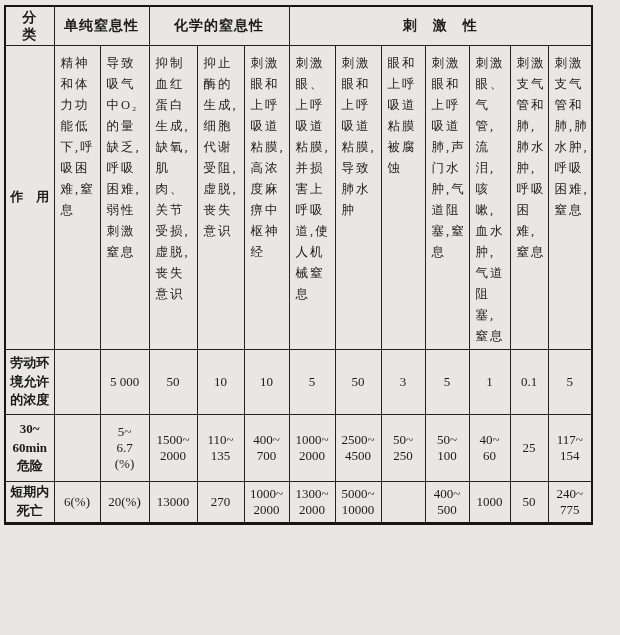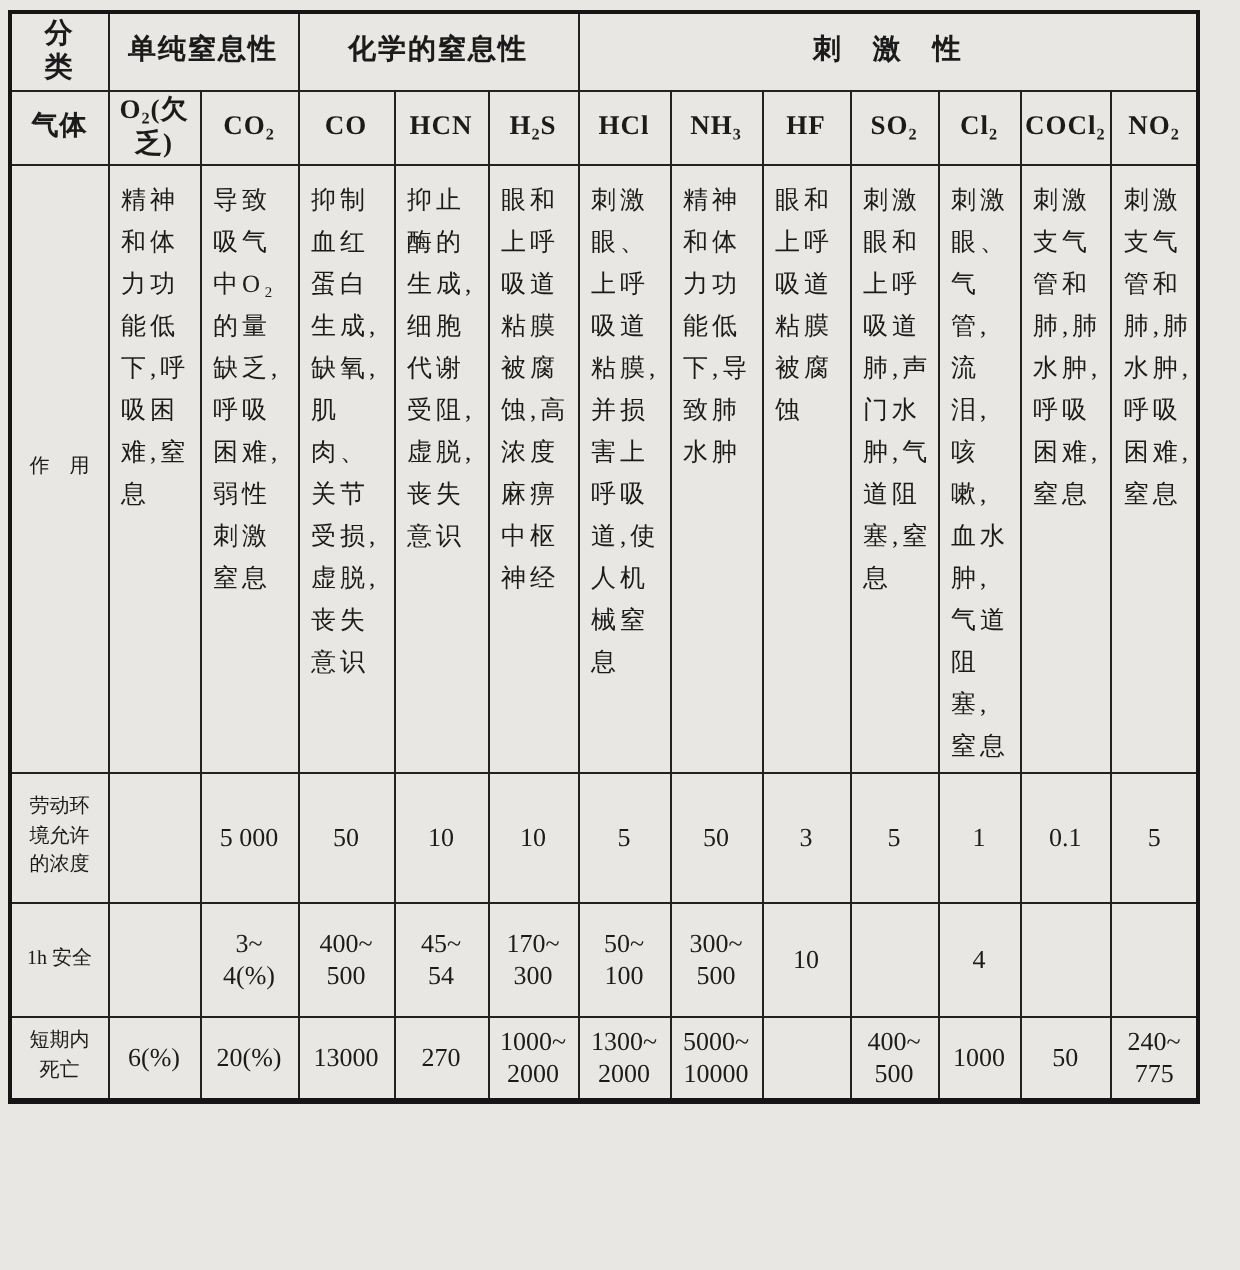--- a/index.html
+++ b/index.html
@@ -26,21 +26,21 @@
   }
   tr.r1 td{font-weight:600;font-size:14px;letter-spacing:1px;height:36px;}
   tr.r2 td{font-weight:600;font-size:13.5px;height:33px;letter-spacing:0.5px;}
   tr.r3 td{height:284px;}
   td.eff{
     vertical-align:top;text-align:left;
     white-space:normal;word-break:break-all;
     padding:7px 1px 2px 6px;
     font-size:12.5px;letter-spacing:2px;line-height:21px;
   }
-  td.rowlab{font-size:10px;line-height:1.45;}
+  td.rowlab{font-size:13px;line-height:1.45;font-weight:bold;}
   tr.r4 td{height:62px;}
   tr.r5 td{height:54px;}
   tr.r6 td{height:64px;}
   tr.r7 td{height:39px;}
   tr.r8 td{height:38px;}
 </style>
 </head>
 <body>
 
 <div class="page">
@@ -62,45 +62,30 @@
     </colgroup>
 
     <tbody>
         <tr class="r1">
       <td>分　类</td>
       <td colspan="2">单纯窒息性</td>
       <td colspan="3">化学的窒息性</td>
       <td colspan="7">刺　激　性</td>
     </tr>
 
-    <tr class="r2">
-      <td>气体</td>
-      <td>O₂(欠乏)</td>
-      <td>CO₂</td>
-      <td>CO</td>
-      <td>HCN</td>
-      <td>H₂S</td>
-      <td>HCl</td>
-      <td>NH₃</td>
-      <td>HF</td>
-      <td>SO₂</td>
-      <td>Cl₂</td>
-      <td>COCl₂</td>
-      <td>NO₂</td>
-    </tr>
 
     <tr class="r3">
       <td class="rowlab">作　用</td>
       <td class="eff">精神和体力功能低下,呼吸困难,窒息</td>
       <td class="eff">导致吸气中O₂的量缺乏,呼吸困难,弱性刺激窒息</td>
       <td class="eff">抑制血红蛋白生成,缺氧,肌肉、关节受损,虚脱,丧失意识</td>
       <td class="eff">抑止酶的生成,细胞代谢受阻,虚脱,丧失意识</td>
-      <td class="eff">眼和上呼吸道粘膜被腐蚀,高浓度麻痹中枢神经</td>
+      <td class="eff">刺激眼和上呼吸道粘膜,高浓度麻痹中枢神经</td>
       <td class="eff">刺激眼、上呼吸道粘膜,并损害上呼吸道,使人机械窒息</td>
-      <td class="eff">精神和体力功能低下,导致肺水肿</td>
+      <td class="eff">刺激眼和上呼吸道粘膜,导致肺水肿</td>
       <td class="eff">眼和上呼吸道粘膜被腐蚀</td>
       <td class="eff">刺激眼和上呼吸道肺,声门水肿,气道阻塞,窒息</td>
       <td class="eff">刺激眼、气管,流泪,咳嗽,血水肿,气道阻塞,窒息</td>
       <td class="eff">刺激支气管和肺,肺水肿,呼吸困难,窒息</td>
       <td class="eff">刺激支气管和肺,肺水肿,呼吸困难,窒息</td>
     </tr>
 
     <tr class="r4">
       <td class="rowlab">劳动环
 境允许
@@ -112,42 +97,49 @@
       <td>10</td>
       <td>5</td>
       <td>50</td>
       <td>3</td>
       <td>5</td>
       <td>1</td>
       <td>0.1</td>
       <td>5</td>
     </tr>
 
-    <tr class="r5">
-      <td class="rowlab">1h 安全</td>
+
+    <tr class="r6">
+      <td class="rowlab">30~
+60min
+危险</td>
       <td></td>
-      <td>3~
-4(%)</td>
+      <td>5~
+6.7
+(%)</td>
+      <td>1500~
+2000</td>
+      <td>110~
+135</td>
       <td>400~
-500</td>
-      <td>45~
-54</td>
-      <td>170~
-300</td>
+700</td>
+      <td>1000~
+2000</td>
+      <td>2500~
+4500</td>
+      <td>50~
+250</td>
       <td>50~
 100</td>
-      <td>300~
-500</td>
-      <td>10</td>
-      <td></td>
-      <td>4</td>
-      <td></td>
-      <td></td>
+      <td>40~
+60</td>
+      <td>25</td>
+      <td>117~
+154</td>
     </tr>
-
 
 
     <tr class="r8">
       <td class="rowlab">短期内
 死亡</td>
       <td>6(%)</td>
       <td>20(%)</td>
       <td>13000</td>
       <td>270</td>
       <td>1000~

